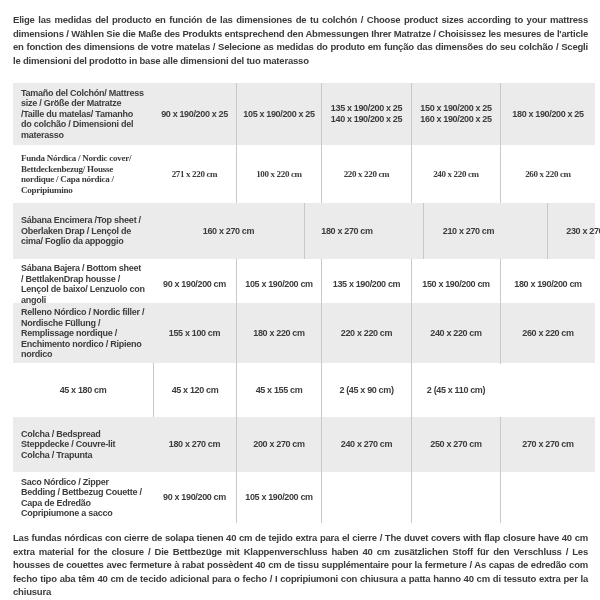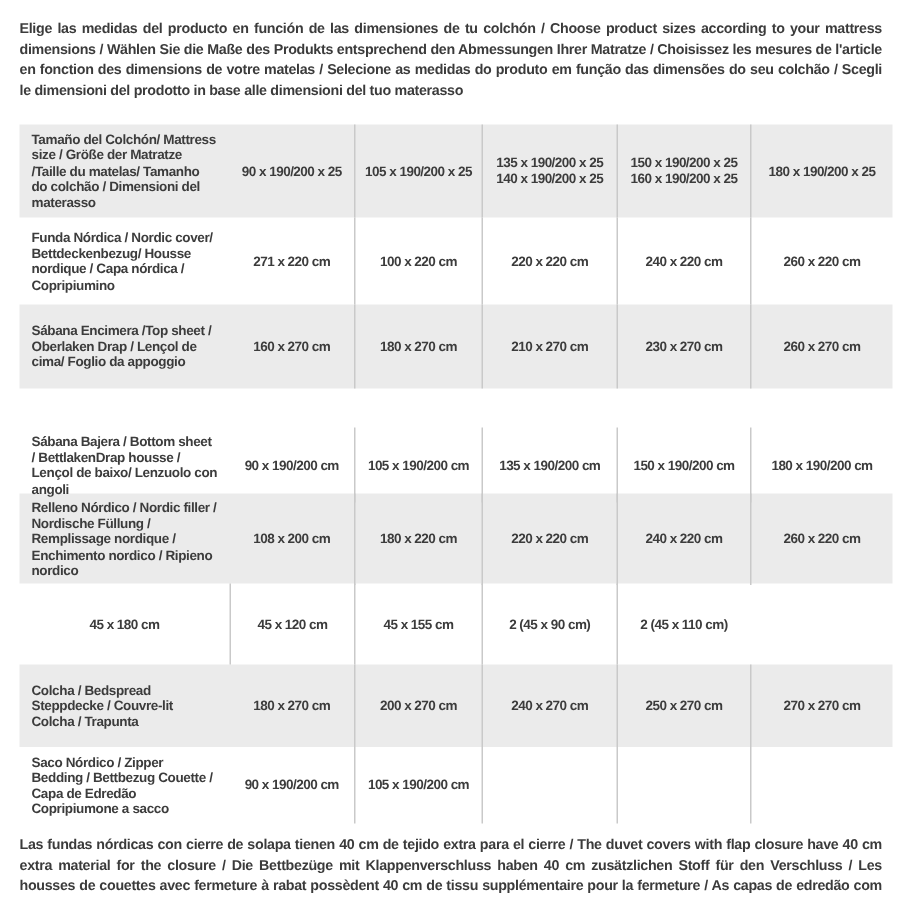--- a/index.html
+++ b/index.html
@@ -13,21 +13,21 @@
     text-align:justify;color:#3b3b3b;letter-spacing:-0.2px;
   }
   .intro{margin-bottom:16px;}
   .footnote{margin-top:8px;}
   .size-table{width:582px;}
   .row{
     display:grid;
     grid-template-columns:140px 83px 85px 90px 89px 95px;
   }
   .row:nth-child(odd){background:#ebebeb;}
-  .rh0{height:62px;} .rh1{height:58px;} .rh2{height:56px;} .rh3{height:44px;margin-top:26px;}
+  .rh0{height:62px;} .rh1{height:58px;font-family:Liberation Serif, serif;} .rh2{height:56px;gap:34px;} .rh3{height:44px;}
   .rh4{height:60px;} .rh5{height:54px;} .rh6{height:55px;} .rh7{height:51px;}
   .cell{
     display:flex;align-items:center;box-sizing:border-box;
     font-weight:bold;color:#3c3c3c;
   }
   .cell.label{
     justify-content:flex-start;text-align:left;
     padding:4px 8px 4px 8px;
     font-size:9px;line-height:10.5px;letter-spacing:-0.25px;
   }
@@ -80,21 +80,21 @@
       <div class="cell label">Sábana Bajera / Bottom sheet / BettlakenDrap housse / Lençol de baixo/ Lenzuolo con angoli</div>
       <div class="cell val">90 x 190/200 cm</div>
       <div class="cell val">105 x 190/200 cm</div>
       <div class="cell val">135 x 190/200 cm</div>
       <div class="cell val">150 x 190/200 cm</div>
       <div class="cell val">180 x 190/200 cm</div>
     </div>
 
     <div class="row rh4">
       <div class="cell label">Relleno Nórdico / Nordic filler / Nordische Füllung / Remplissage nordique / Enchimento nordico / Ripieno nordico</div>
-      <div class="cell val">108 x 200 cm</div>
+      <div class="cell val">155 x 100 cm</div>
       <div class="cell val">180 x 220 cm</div>
       <div class="cell val">220 x 220 cm</div>
       <div class="cell val">240 x 220 cm</div>
       <div class="cell val">260 x 220 cm</div>
     </div>
 
     <div class="row rh5">
       <div class="cell val">45 x 180 cm</div>
       <div class="cell val">45 x 120 cm</div>
       <div class="cell val">45 x 155 cm</div>

